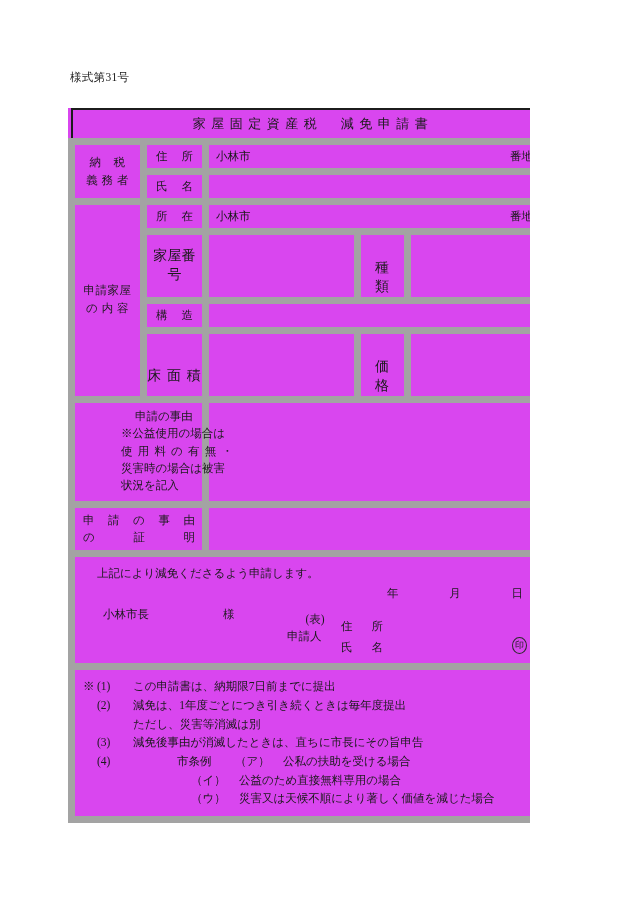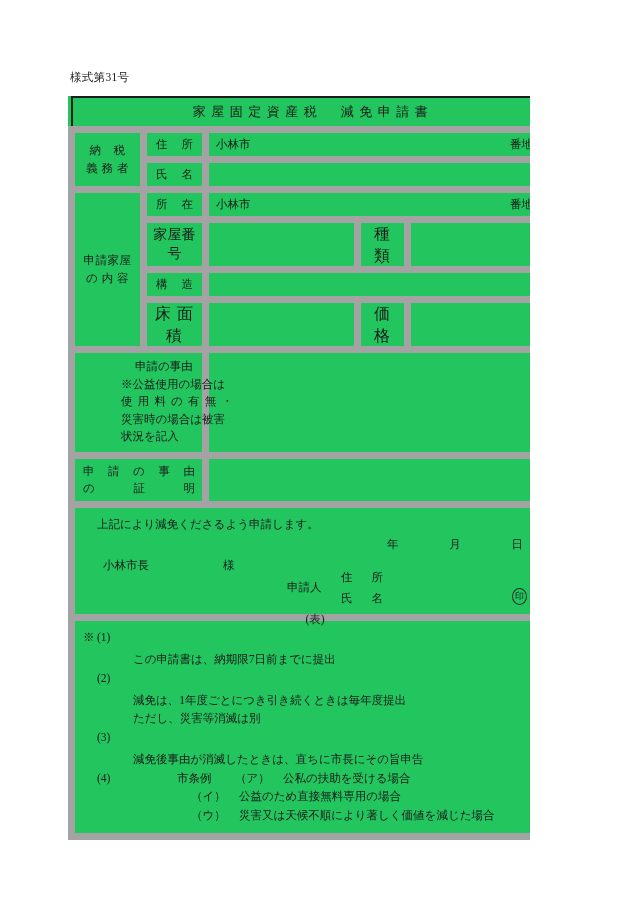--- a/index.html
+++ b/index.html
@@ -32,25 +32,25 @@
     font-size: 11.5px;
     letter-spacing: 0.3px;
     line-height: 1;
     white-space: nowrap;
   }
 
   
   .form-table {
     position: absolute;
     left: 68px;
-    top: 96px;
+    top: 108px;
     width: 478px;
     border-collapse: collapse;
     table-layout: fixed;
-    background: #22c55e;
+    background: #d946ef;
   }
   .form-table td {
     border: 7px solid #a3a3a3;
     padding: 0;
     vertical-align: middle;
     font-size: 11.5px;
     line-height: 1.35;
   }
   .form-table {
     border: 2px solid #1c1c1c;
@@ -81,22 +81,23 @@
 
   
   .lbl {
     display: flex;
     justify-content: space-between;
     padding: 0 9px;
     font-size: 11.5px;
   }
   .lbl-center {
     text-align: center;
-    font-size: 16px;
+    font-size: 14px;
     letter-spacing: 1.2px;
+    margin-top: 24px;
   }
   .lbl-tight {
     text-align: center;
     font-size: 14px;
     letter-spacing: 0.2px;
   }
 
   .val {
     padding-left: 7px;
     font-size: 11.5px;
@@ -221,21 +222,20 @@
   .note-mark {
     width: 14px;
     flex: 0 0 14px;
   }
   .note-num {
     width: 36px;
     flex: 0 0 36px;
   }
   .note-txt {
     flex: 1 1 auto;
-    margin-top: 22px;
   }
   .note-sub {
     padding-left: 50px;
     white-space: nowrap;
   }
   .cond-kanji {
     width: 58px;
     flex: 0 0 58px;
     margin-left: 44px;
   }

